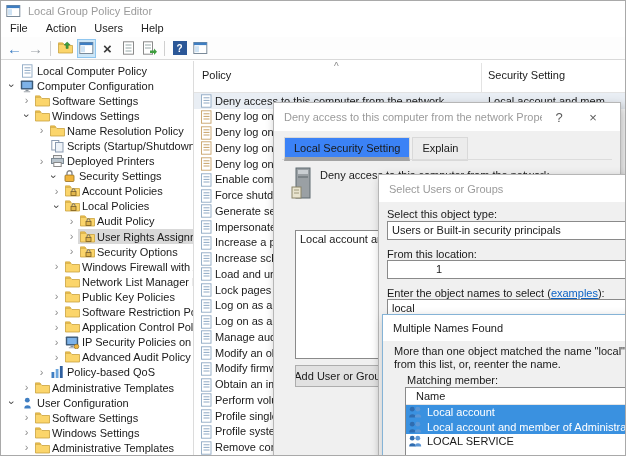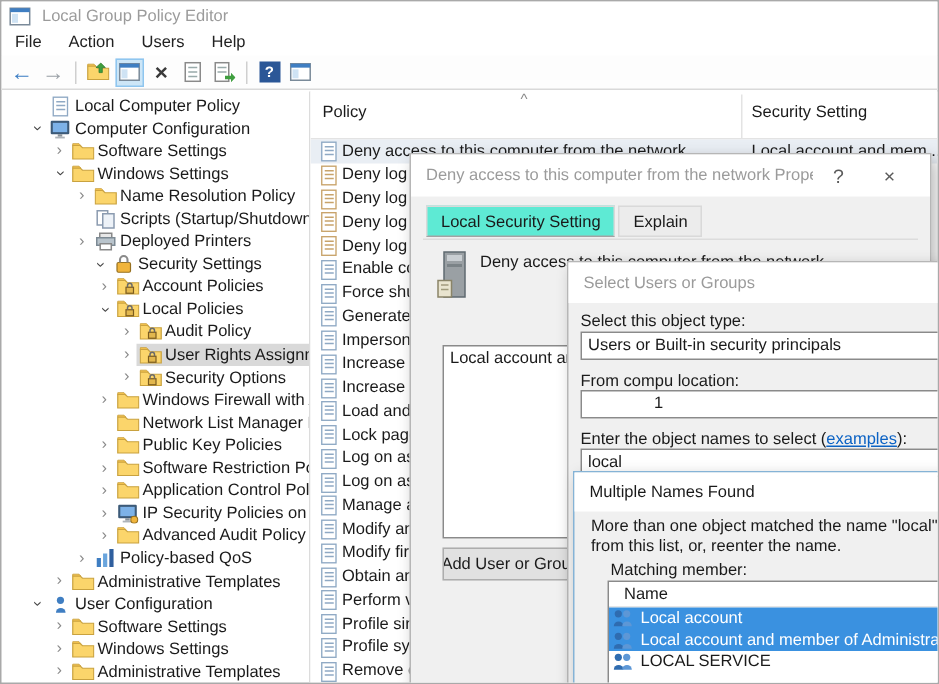--- a/index.html
+++ b/index.html
@@ -16,21 +16,21 @@
   .toolbar { height:23px; display:flex; align-items:center; gap:2px; padding-left:4px; background:#fdfdfd; border-bottom:1px solid #d9d9d9; }
   .tb { width:19px; height:19px; display:flex; align-items:center; justify-content:center; border:1px solid transparent; }
   .tb.sel { background:#cde6f7; border:1px solid #8fc6ef; }
   .tb-sep { width:1px; height:15px; background:#cfcfcf; margin:0 3px; }
   .arrow-back { color:#3b7dc4; font-weight:bold; font-size:15px; line-height:1; }
   .arrow-fwd  { color:#9aa0a6; font-weight:bold; font-size:15px; line-height:1; }
   .x-glyph { color:#3a3a3a; font-weight:bold; font-size:15px; line-height:1; }
   .help-glyph { width:14px; height:14px; background:#2b5797; color:#fff; font-weight:bold; font-size:10px; display:flex; align-items:center; justify-content:center; }
   
   .main { position:absolute; top:60px; left:0; right:0; bottom:0; display:flex; }
-  .tree { width:193px; flex:0 0 193px; border-right:1px solid #dcdcdc; overflow:hidden; padding-top:2px;margin-left:13px; }
+  .tree { width:193px; flex:0 0 193px; border-right:1px solid #dcdcdc; overflow:hidden; padding-top:2px; }
   .tnode { height:15.1px; display:flex; align-items:center; white-space:nowrap; overflow:hidden; }
   .chev { width:13px; flex:0 0 13px; color:#8a8a8a; font-size:11px; text-align:center; line-height:1; }
   .chev.exp { transform:rotate(90deg); color:#444; }
   .nico { width:17px; flex:0 0 17px; display:flex; align-items:center; }
   .ncontent { display:flex; align-items:center; padding:0 2px; height:15px; }
   .ncontent.tsel { background:#d9d9d9; }
   .list { flex:1; position:relative; overflow:hidden; background:#fff; }
   .lheader { height:32px; position:relative; border-bottom:1px solid #e3e3e3; background:#fff; }
   .lh-policy { position:absolute; left:8px; top:8px; }
   .lh-caret { position:absolute; left:140px; top:0px; color:#8a8a8a; font-size:10px; }
@@ -43,21 +43,21 @@
   .lrow .psetting { position:absolute; left:294px; top:1.5px; }
   
   .dlg { position:absolute; background:#f0f0f0; border:1px solid #b6b6b6; box-shadow:3px 4px 10px rgba(0,0,0,.28); }
   .dlg-title { height:28px; display:flex; align-items:center; padding:0 10px; background:#fff; color:#9b9b9b; white-space:nowrap; overflow:hidden; }
   .dlg-title .t { flex:1; overflow:hidden; text-overflow:clip; }
   .cap-btn { width:34px; height:20px; display:flex; align-items:center; justify-content:center; color:#5a5a5a; font-size:13px; }
   
   #dlg-props { left:272px; top:101px; width:348px; height:356px; }
   .tabs { position:absolute; left:10px; top:34px; display:flex; }
   .tab { padding:4px 9px 3px 9px; border:1px solid #d9d9d9; background:#ececec; margin-right:2px; position:relative; }
-  .tab.active { background:#5eead4; border-bottom:1px solid #a3a3a3; z-index:2; }
+  .tab.active { background:#3b82f6; border-bottom:4px solid #a3a3a3; z-index:2; }
   .panel-line { position:absolute; left:8px; right:8px; top:56px; border-top:1px solid #dcdcdc; }
   .prop-icon { position:absolute; left:16px; top:64px; }
   .prop-name { position:absolute; left:46px; top:66px; width:290px; }
   .members-box { position:absolute; left:21px; top:127px; width:320px; height:129px; background:#fff; border:1px solid #8a8a8a; overflow:hidden; }
   .member-item { padding:2px 4px; white-space:nowrap; }
   .btn { background:#e1e1e1; border:1px solid #adadad; display:flex; align-items:center; justify-content:center; white-space:nowrap; overflow:hidden; }
   #add-btn { position:absolute; left:21px; top:262px; width:100px; height:22px; }
   
   #dlg-select { left:377px; top:173px; width:300px; height:284px; }
   #dlg-select .dlg-title { height:27px; }
@@ -786,21 +786,21 @@
     </div>
   <div class="btn" id="add-btn">Add User or Group...</div>
 </div>
 
 <div class="dlg" id="dlg-select" style="z-index:20">
   <div class="dlg-title">
     <span class="t">Select Users or Groups</span>
   </div>
   <div class="fld-label" style="top:33px">Select this object type:</div>
   <div class="fld" style="top:46px">Users or Built-in security principals</div>
-  <div class="fld-label" style="top:73px">From compu location:</div>
+  <div class="fld-label" style="top:73px">From this location:</div>
   <div class="fld" style="top:85px; padding-left:48px;">1</div>
   <div class="fld-label" style="top:112px">
     <span>Enter the object names to select (</span><span class="link">examples</span><span>):</span>
   </div>
   <div class="fld" style="top:124px">local</div>
 </div>
 
 <div class="dlg" id="dlg-names" style="z-index:30">
   <div class="dlg-title">
     <span class="t">Multiple Names Found</span>

